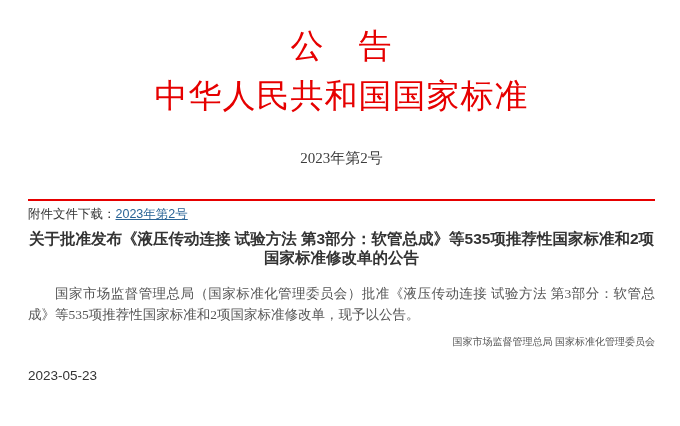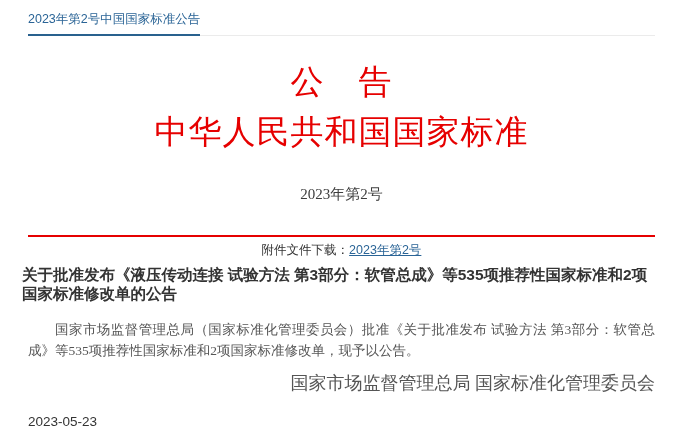--- a/index.html
+++ b/index.html
@@ -36,77 +36,75 @@
   .issue-number {
     margin-top: 35px;
     text-align: center;
     font-family: "Liberation Serif", "DejaVu Serif", serif;
     font-size: 15px;
     color: #3d3d3d;
   }
 
   .red-rule { margin-top: 31px; border-top: 2px solid #e60000; }
 
-  .attach-row { margin-top: 5px; font-size: 12.5px; color: #333; text-align: center; }
+  .attach-row { margin-top: 5px; font-size: 12.5px; color: #333; }
   .attach-link { color: #2a6496; text-decoration: underline; cursor: pointer; }
 
   .notice-heading {
     margin: 6px -6px 16px -6px;
+    text-align: center;
     font-size: 15.5px;
     font-weight: bold;
     color: #333;
     line-height: 19px;
   }
 
   .body-par {
     margin-top: 15px;
     font-family: "Liberation Serif", "DejaVu Serif", serif;
     font-size: 13.5px;
     color: #555;
     line-height: 21.5px;
     text-indent: 2em;
     text-align: justify;
   }
 
   .signature {
     margin-top: 9px;
     text-align: right;
     font-family: "Liberation Serif", "DejaVu Serif", serif;
-    font-size: 18px;
+    font-size: 10px;
     color: #555;
   }
 
   .pub-date {
     margin-top: 19px;
     font-size: 13.5px;
     color: #333;
   }
 </style>
 </head>
 <body>
 
 <div class="page">
 
-  <div class="tabbar">
-    <span class="tab">2023年第2号中国国家标准公告</span>
-  </div>
 
   <div class="doc-title doc-title-2">公　告</div>
 
   <div class="doc-title">中华人民共和国国家标准</div>
 
   <div class="issue-number">2023年第2号</div>
 
   <div class="red-rule"></div>
 
   <div class="attach-row">
     <span>附件文件下载：</span><span class="attach-link">2023年第2号</span>
   </div>
 
   <div class="notice-heading">关于批准发布《液压传动连接 试验方法 第3部分：软管总成》等535项推荐性国家标准和2项国家标准修改单的公告</div>
 
-  <div class="body-par">国家市场监督管理总局（国家标准化管理委员会）批准《关于批准发布 试验方法 第3部分：软管总成》等535项推荐性国家标准和2项国家标准修改单，现予以公告。</div>
+  <div class="body-par">国家市场监督管理总局（国家标准化管理委员会）批准《液压传动连接 试验方法 第3部分：软管总成》等535项推荐性国家标准和2项国家标准修改单，现予以公告。</div>
 
   <div class="signature">国家市场监督管理总局 国家标准化管理委员会</div>
 
   <div class="pub-date">2023-05-23</div>
 
 </div>
 
 </body></html>

